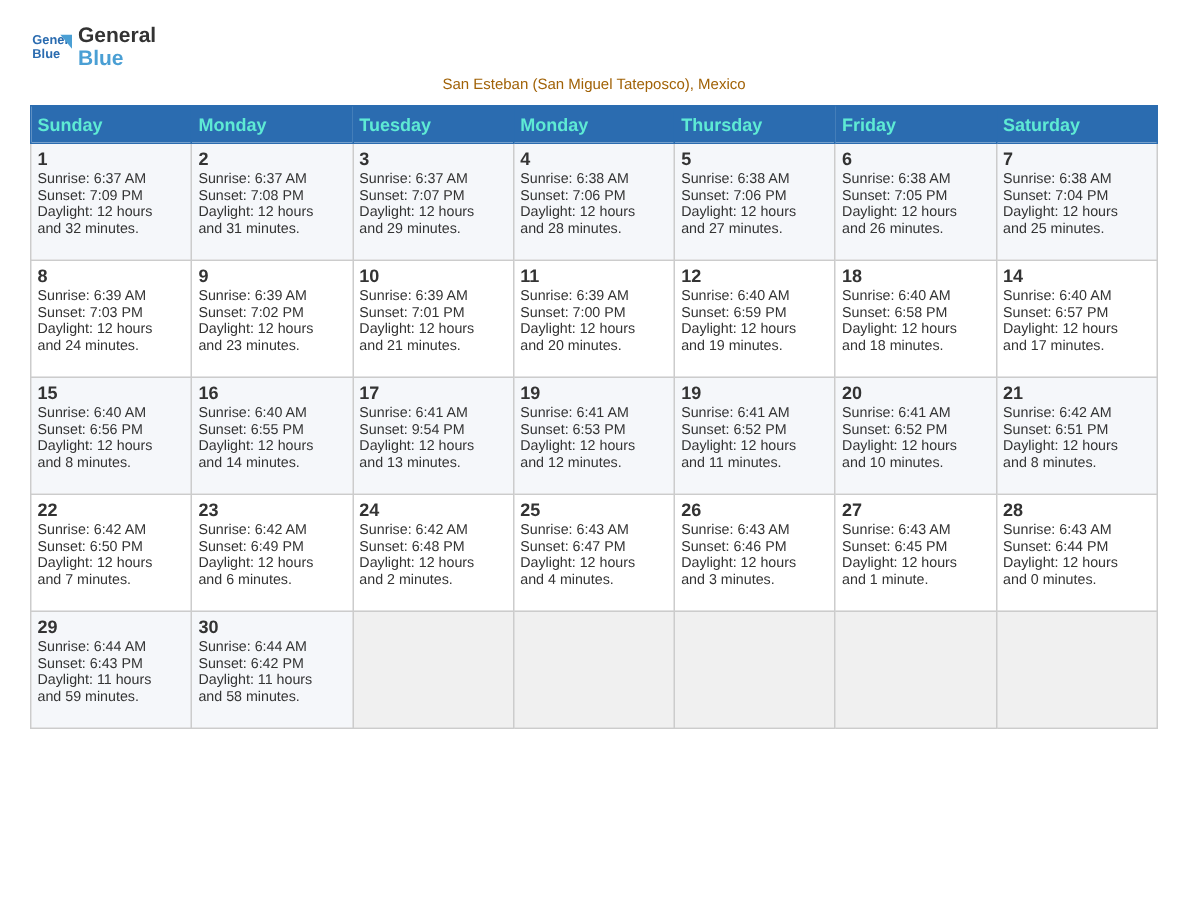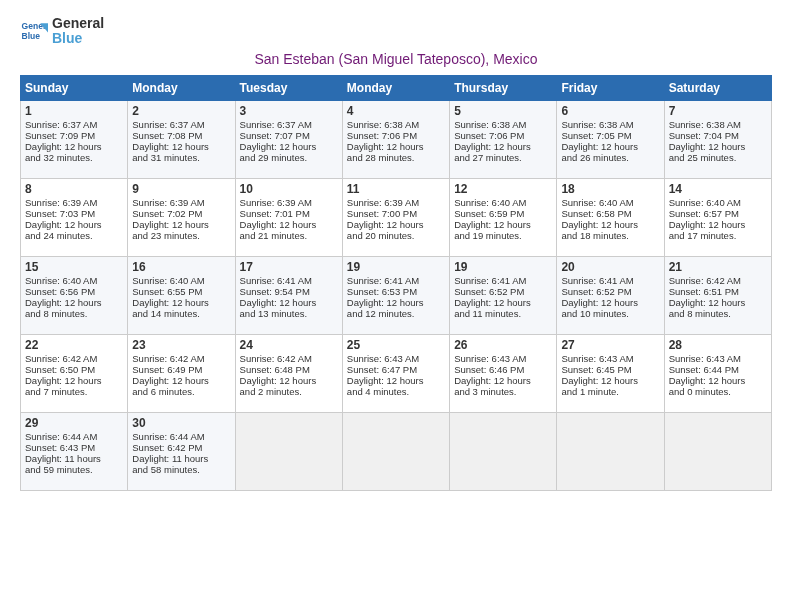--- a/index.html
+++ b/index.html
@@ -37,33 +37,33 @@
     }
     .title-block {
       text-align: right;
     }
     .month-title {
       font-size: 32px;
       font-weight: bold;
       color: #333;
     }
     .subtitle {
-      font-size: 14px;
-      color: #701a75;
+      font-size: 10px;
+      color: #a16207;
       text-align: center;
       margin-bottom: 8px;
     }
     table {
       width: 100%;
       border-collapse: collapse;
       table-layout: fixed;
     }
     thead th {
       background: #2b6cb0;
-      color: #ffffff;
+      color: #5eead4;
       font-size: 12px;
       font-weight: bold;
       padding: 5px 4px;
       text-align: left;
       border: 1px solid #2b6cb0;
     }
     tbody td {
       border: 1px solid #ccc;
       vertical-align: top;
       padding: 3px 4px;

